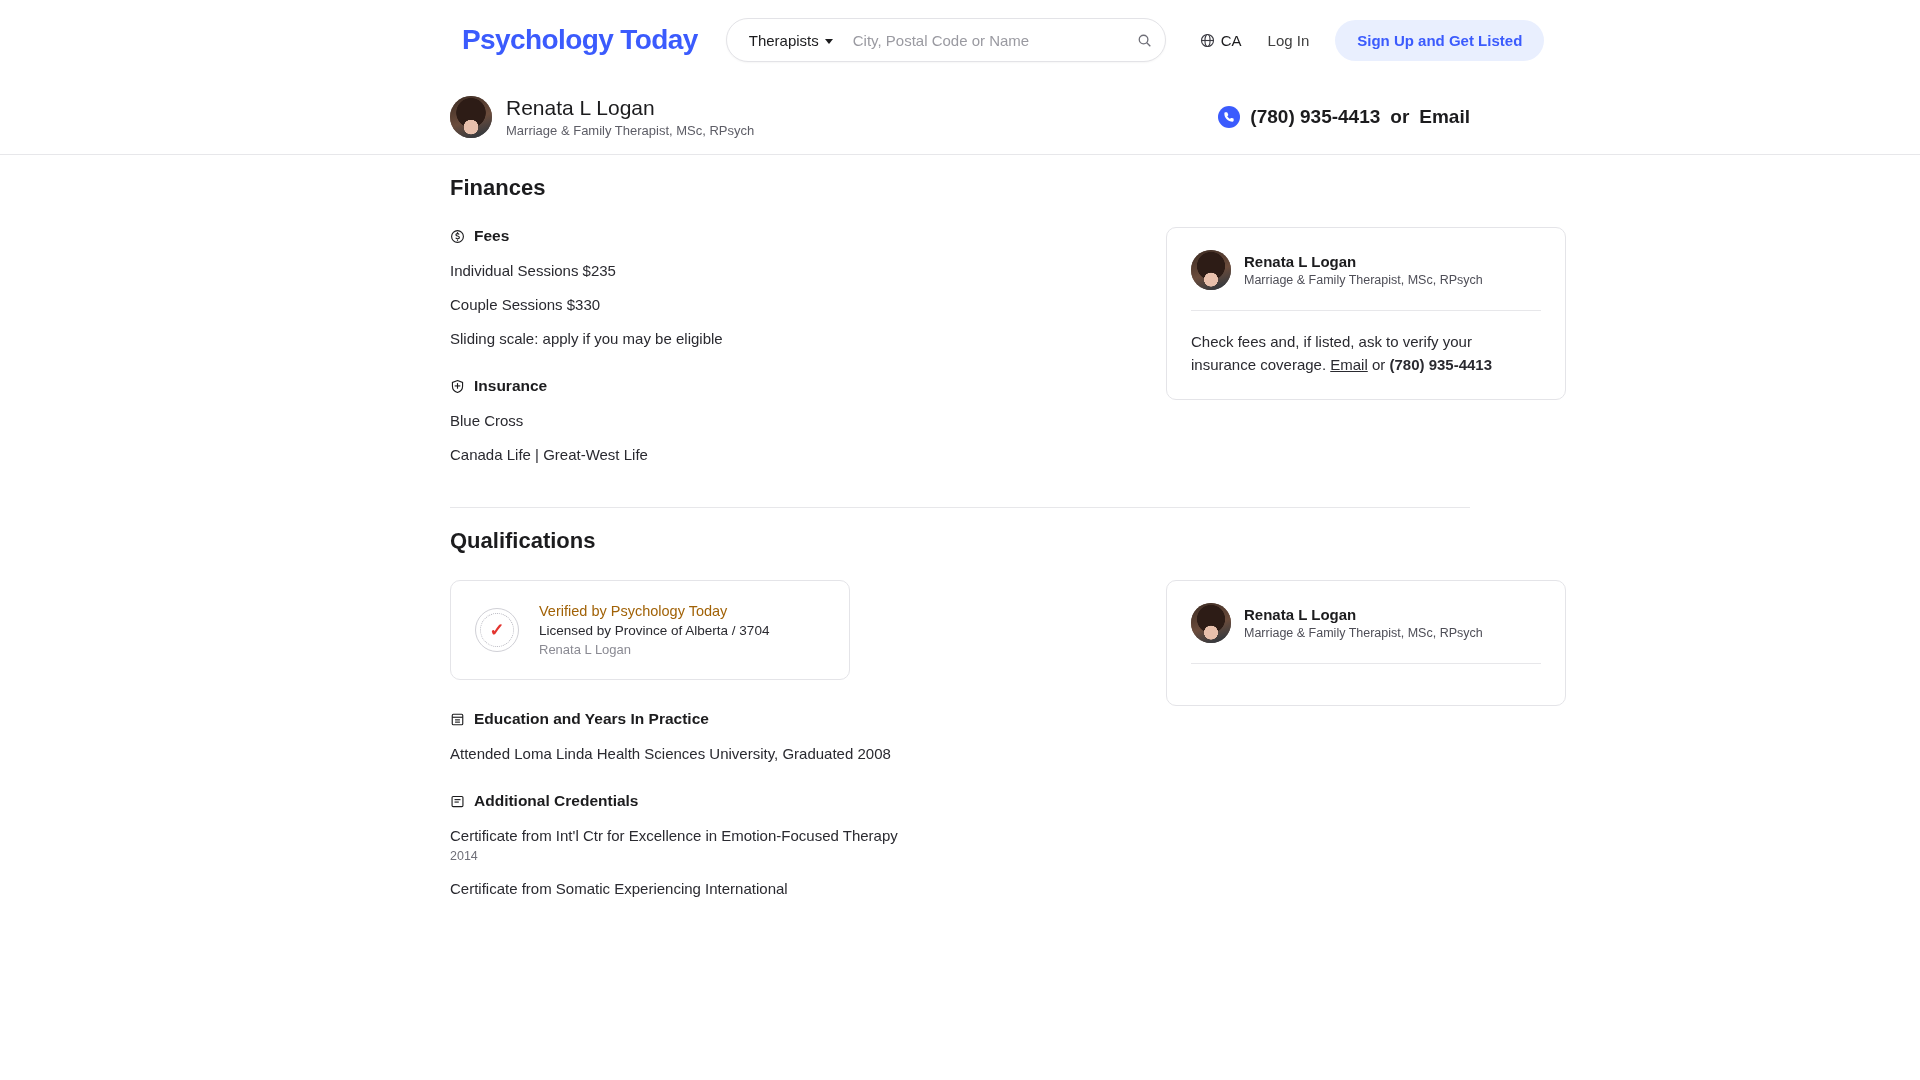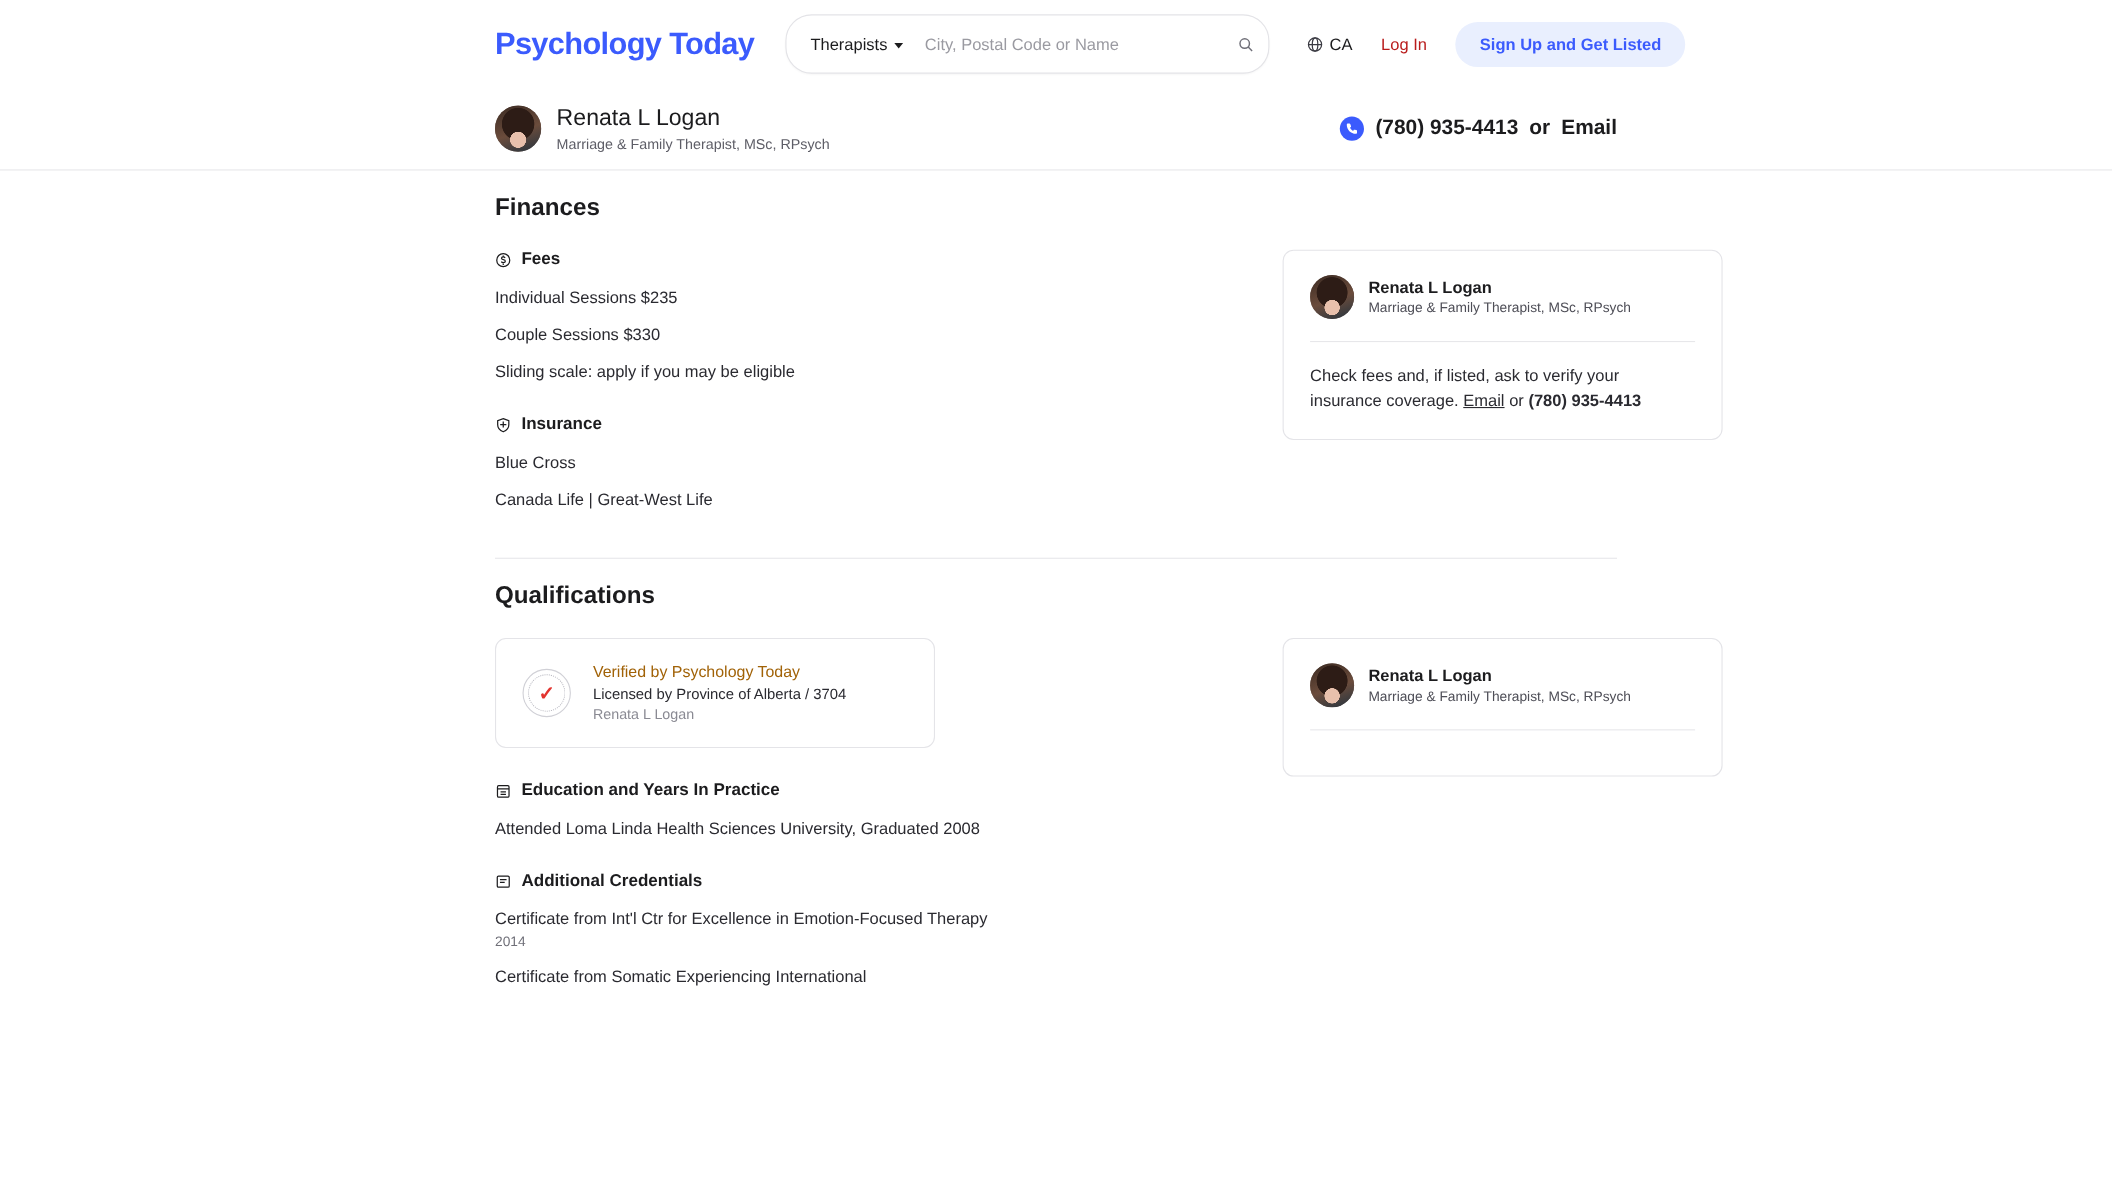--- a/index.html
+++ b/index.html
@@ -22,25 +22,26 @@
     gap: 0;
     position: relative;
   }
   .logo {
     font-size: 28px;
     font-weight: bold;
     color: #3b5bfd;
     letter-spacing: -0.6px;
     line-height: 1;
     white-space: nowrap;
+    margin-left: 12px;
   }
   .searchbar {
     margin-left: 28px;
     width: 440px;
-    height: 54px;
+    height: 44px;
     border: 1px solid #e3e3e7;
     border-radius: 24px;
     display: flex;
     align-items: center;
     box-shadow: 0 1px 2px rgba(0,0,0,0.04);
     background: #fff;
   }
   .search-select {
     display: flex;
     align-items: center;
@@ -80,21 +81,21 @@
   .nav-right {
     display: flex;
     align-items: center;
     gap: 26px;
     margin-left: 34px;
   }
   .country {
     display: flex; align-items: center; gap: 6px;
     font-size: 15px; color: #1c1c1e; cursor: pointer; text-align: right;
   }
-  .login { font-size: 15px; color: #b91c1c; cursor: pointer; }
+  .login { font-size: 15px; color: #404040; cursor: pointer; }
   .signup {
     background: #e9effe;
     color: #3b5bfd;
     font-size: 15px;
     font-weight: bold;
     border-radius: 22px;
     padding: 12px 22px;
     cursor: pointer;
     white-space: nowrap;
   }

